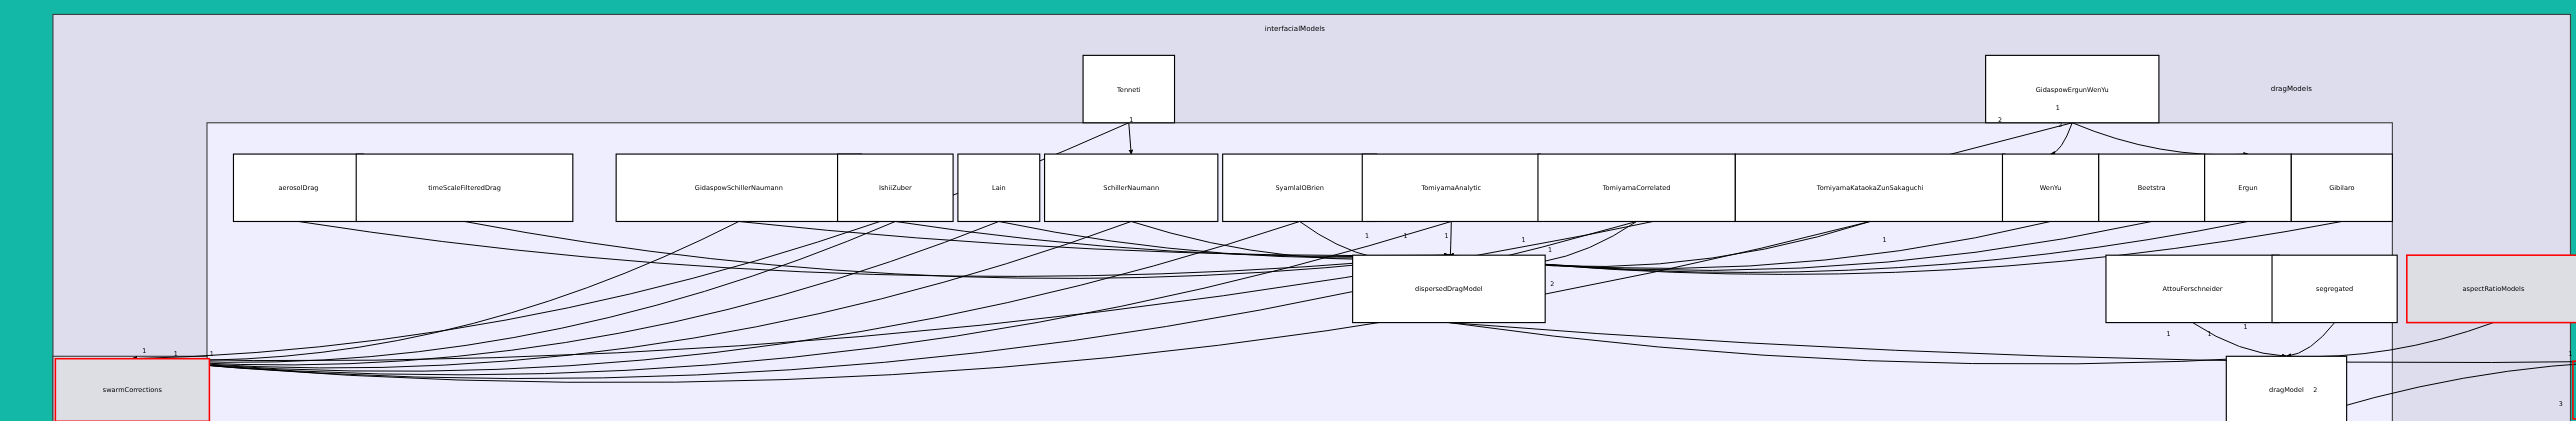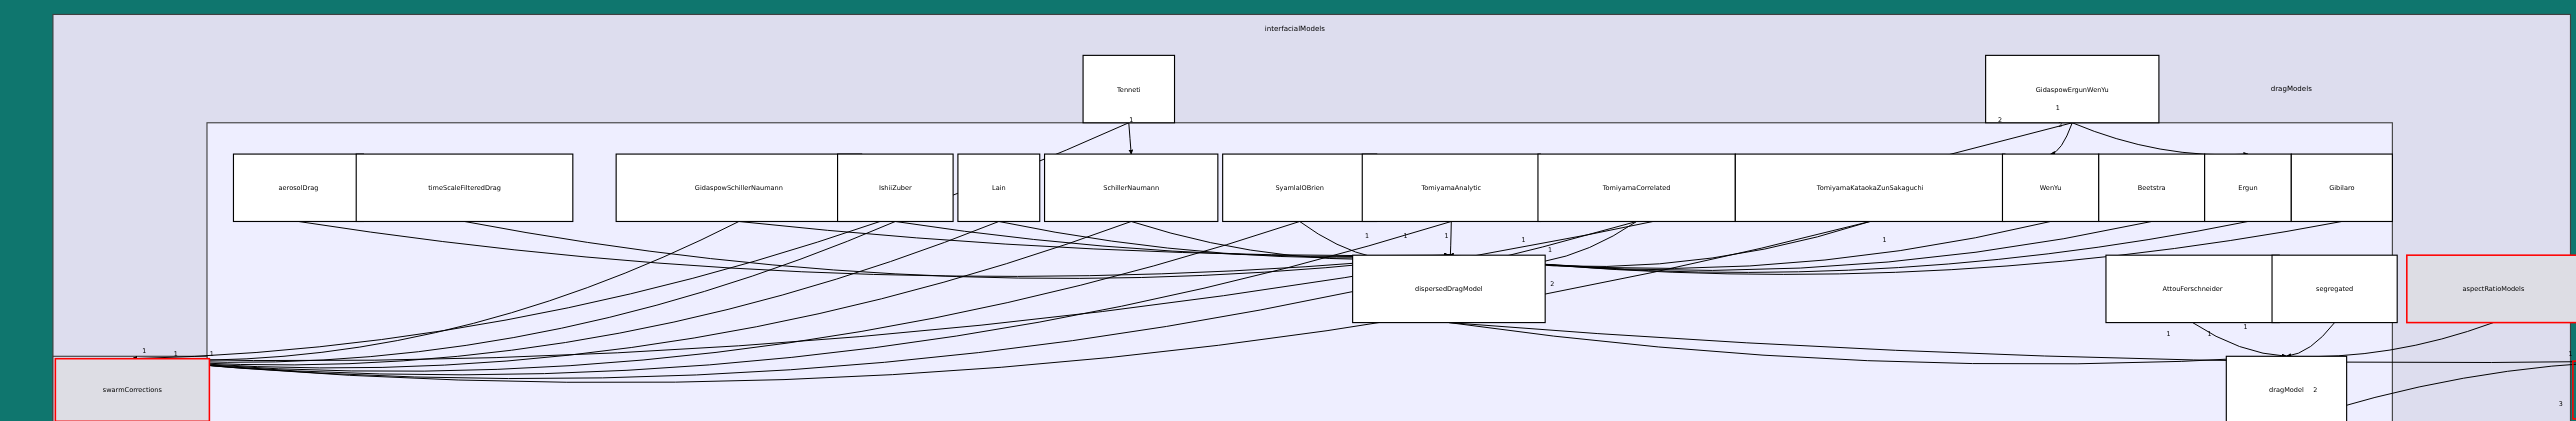--- a/index.html
+++ b/index.html
@@ -10,21 +10,21 @@
   body {
     width: 2576px;
     height: 422px;
     overflow: hidden;
     font-family: "DejaVu Sans", sans-serif;
   }
   #canvas {
     position: relative;
     width: 2576px;
     height: 422px;
-    background: #0f766e;
+    background: #14b8a6;
   }
   svg#graph {
     position: absolute;
     left: 0;
     top: 0;
     width: 2576px;
     height: 422px;
     display: block;
   }
   .cluster-label, .node-label {

